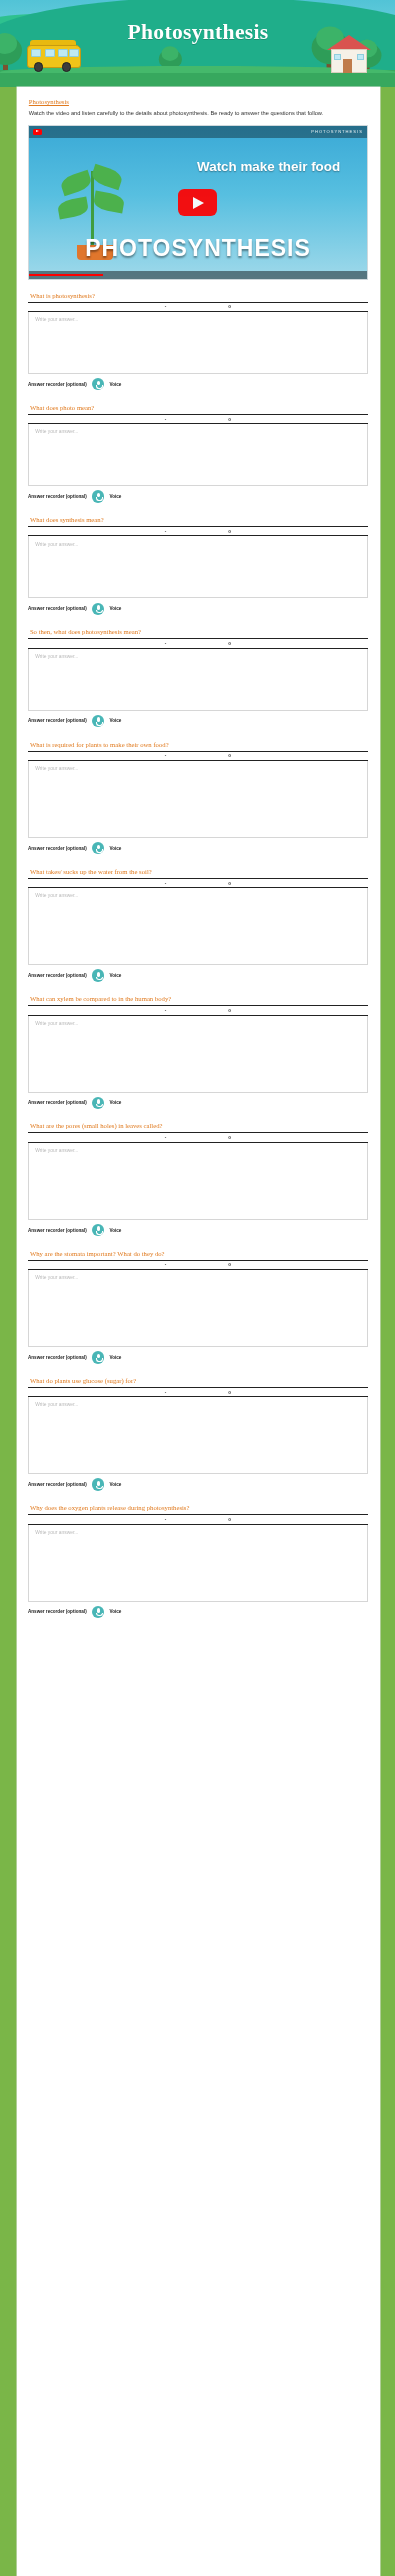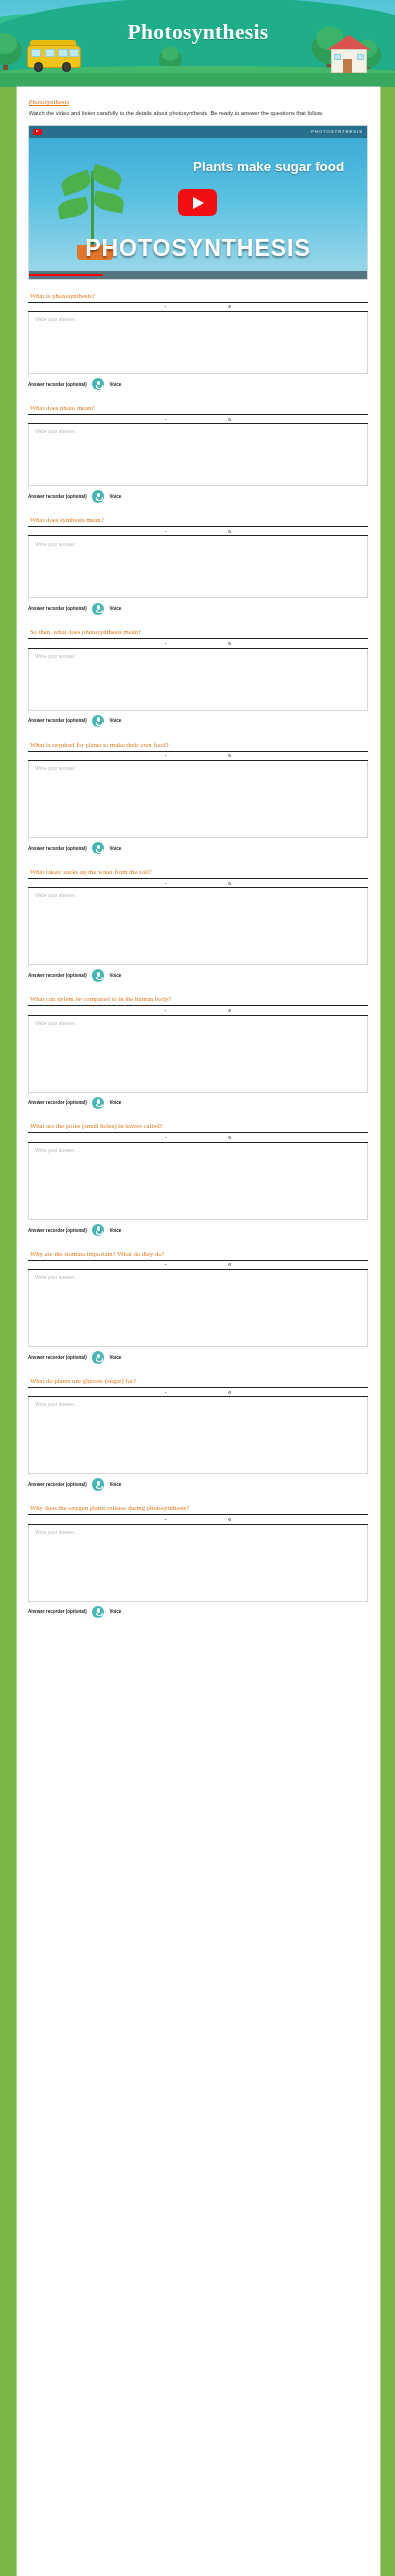--- a/index.html
+++ b/index.html
@@ -250,21 +250,21 @@
 
     <div class="plant">
       <div class="stem"></div>
       <div class="lf lfa"></div>
         <div class="lf lfb"></div>
       <div class="lf lfc"></div>
         <div class="lf lfd"></div>
       <div class="pot"></div>
     </div>
 
-    <div class="vtitle">Plants make sugar food</div>
+    <div class="vtitle">Watch make their food</div>
     <div class="play"></div>
     <div class="bigword">PHOTOSYNTHESIS</div>
     <div class="bottombar"></div>
   </div>
 
   <div class="qblock">
     <div class="qtext">What is photosynthesis?</div>
     <div class="ansbar">
       <span class="dash">-</span>
       <span class="dash">o</span>

